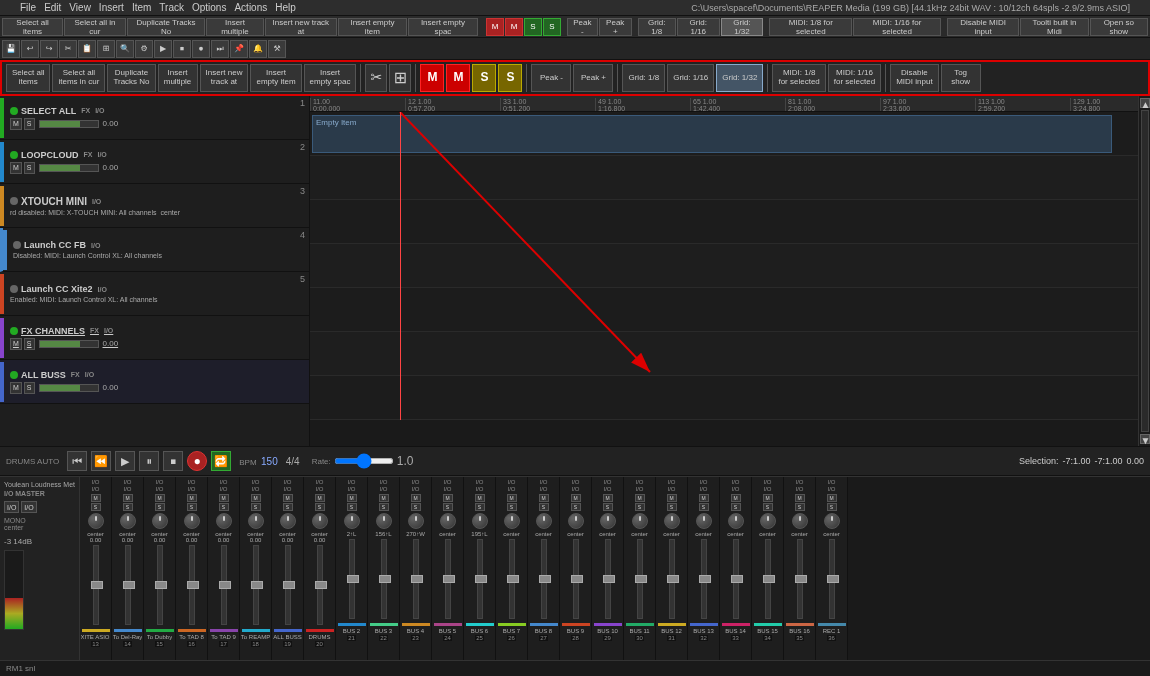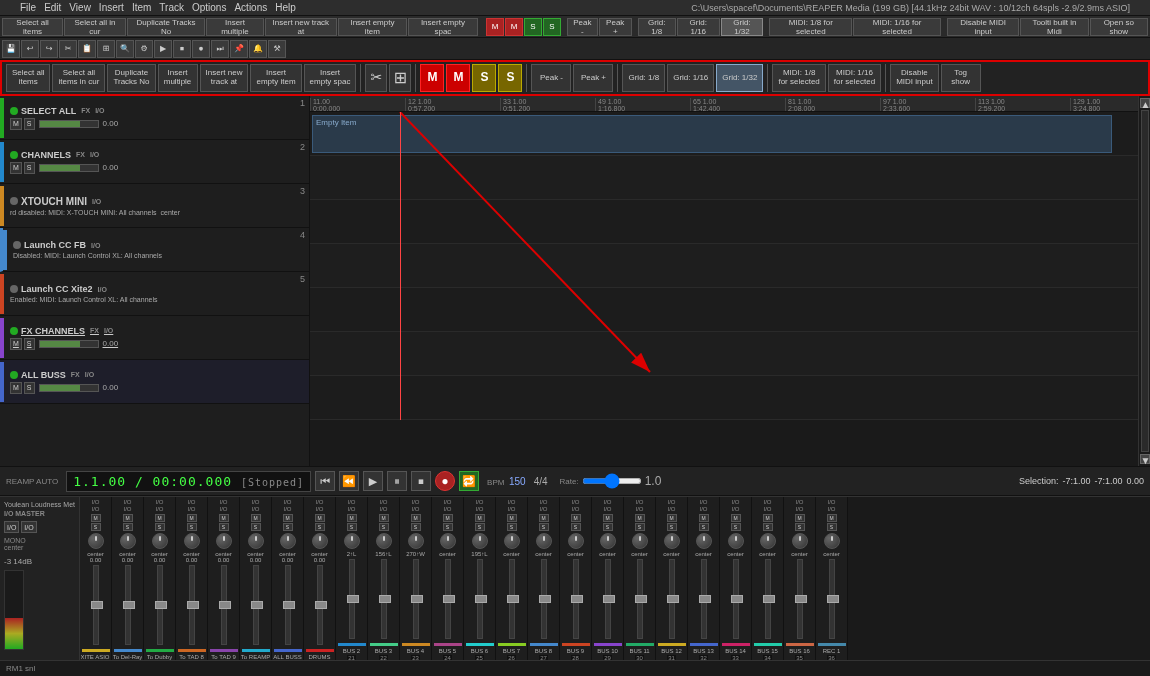--- a/index.html
+++ b/index.html
@@ -275,21 +275,21 @@
       font-size: 13px;
       font-family: monospace;
       padding: 2px 6px;
       letter-spacing: 1px;
     }
     .record-btn { background: #aa2222; border-color: #dd3333; color: #fff; border-radius: 50%; }
     .loop-btn { background: #226622; border-color: #33aa33; color: #fff; }
 
     
     #mixer-section {
-      height: 180px;
+      height: 200px;
       background: #1a1a1a;
       display: flex;
       overflow: hidden;
       border-top: 1px solid #333;
     }
     #mixer-left-panel {
       width: 80px;
       background: #222;
       border-right: 1px solid #333;
       display: flex;
@@ -574,21 +574,21 @@
           </div>
         </div>
         <span class="track-num">1</span>
       </div>
 
       <div class="track-item">
         <div class="color-stripe" style="background:#2288cc;"></div>
         <div class="track-controls" style="margin-left:6px;">
           <div class="track-name-row">
             <div class="track-led green"></div>
-            <span style="font-size:9px;font-weight:bold;">CHANNELS</span>
+            <span style="font-size:9px;font-weight:bold;">LOOPCLOUD</span>
             <span style="font-size:7px;color:#888;margin-left:2px;">FX</span>
             <span style="font-size:7px;color:#888;margin-left:2px;">I/O</span>
           </div>
           <div class="track-io-row">
             <button class="track-btn">M</button>
             <button class="track-btn">S</button>
             <div class="track-fader">
               <div class="track-fader-fill" style="width:70%;"></div>
             </div>
             <span class="track-vol-label">0.00</span>
@@ -736,25 +736,21 @@
     </div>
 
     <div id="right-panel" style="display:flex;flex-direction:column;align-items:center;padding:2px 0;gap:2px;">
       <div style="width:10px;height:10px;background:#444;border:1px solid #666;cursor:pointer;">▲</div>
       <div style="flex:1;width:8px;background:#2a2a2a;border:1px solid #444;"></div>
       <div style="width:10px;height:10px;background:#444;border:1px solid #666;cursor:pointer;">▼</div>
     </div>
   </div>
 
   <div id="transport-bar">
-    <span style="font-size:8px;color:#888;margin-right:4px;">REAMP AUTO</span>
-    <div class="time-display">
-      <span>1.1.00 / 00:00.000</span>
-      <span style="font-size:10px;color:#888;">[Stopped]</span>
-    </div>
+    <span style="font-size:8px;color:#888;margin-right:4px;">DRUMS AUTO</span>
     <button class="transport-btn">⏮</button>
     <button class="transport-btn">⏪</button>
     <button class="transport-btn">▶</button>
     <button class="transport-btn">⏸</button>
     <button class="transport-btn">⏹</button>
     <button class="transport-btn record-btn">⏺</button>
     <button class="transport-btn loop-btn">🔁</button>
     <div style="margin-left:4px;">
       <span style="font-size:8px;color:#888;">BPM</span>
       <span style="font-size:10px;color:#88aaff;margin-left:2px;">150</span>

